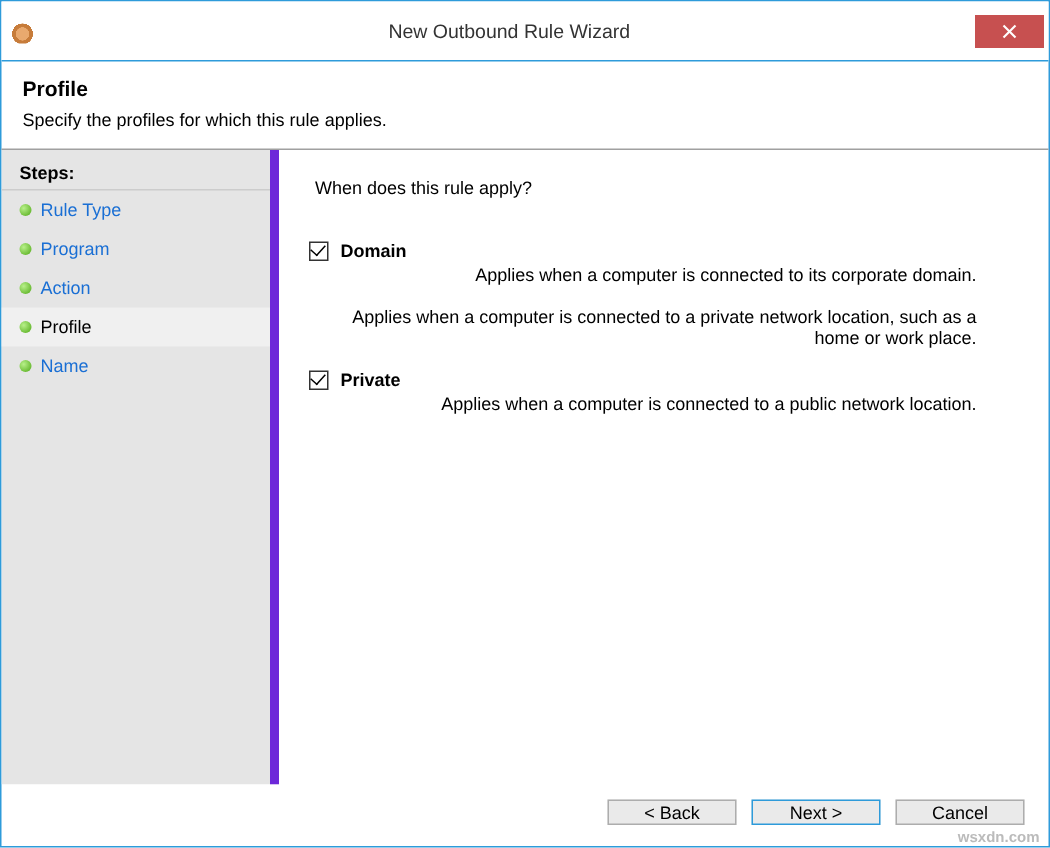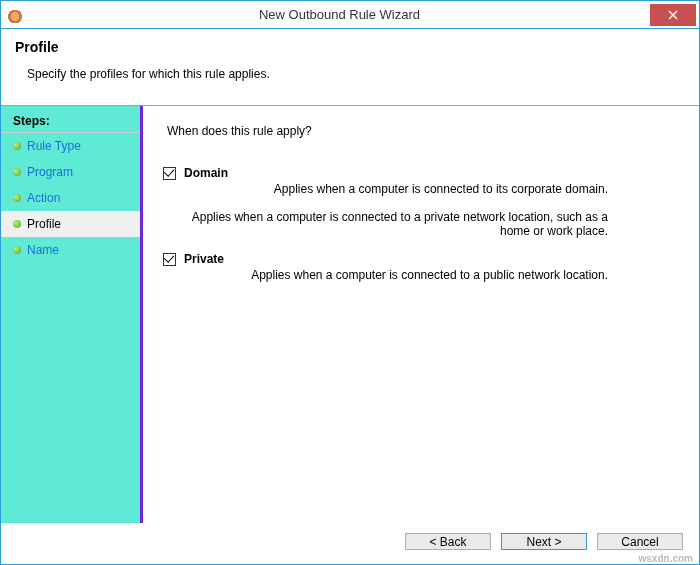--- a/index.html
+++ b/index.html
@@ -13,21 +13,21 @@
   .window {
     width: 700px;
     height: 565px;
     border: 1px solid #2e9bda;
     position: relative;
     background: #fff;
     display: flex;
     flex-direction: column;
   }
   .titlebar {
-    height: 28px;
+    height: 40px;
     background: #fff;
     display: flex;
     align-items: center;
     border-bottom: 1px solid #2e9bda;
     padding-left: 6px;
   }
   .titlebar .icon {
     width: 16px; height: 16px;
     margin-right: 6px;
     background: radial-gradient(circle at 50% 60%, #e9a96e 35%, #c77c3a 36% 55%, transparent 56%);
@@ -53,34 +53,34 @@
   }
   .header {
     padding: 10px 14px 12px 14px;
   }
   .header h1 {
     margin: 0 0 6px 0;
     font-size: 14px;
     font-weight: bold;
   }
   .header p {
-    margin: 12px;
+    margin: 0;
     font-size: 12px;
   }
   .divider { height: 1px; background: #a0a0a0; margin: 0; }
   .body {
     flex: 1;
     display: flex;
     overflow: hidden;
   }
   .sidebar {
-    width: 142px;
-    border-right: 3px solid #6d28d9;
+    width: 185px;
+    border-right: 6px solid #6d28d9;
     padding: 4px 0;
-    background: #5eead4;
+    background: #e5e5e5;
   }
   .steps-head {
     font-weight: bold;
     padding: 4px 10px 4px 12px;
     border-bottom: 1px solid #ccc;
   }
   .step {
     display: flex;
     align-items: center;
     padding: 4px 10px 4px 12px;

